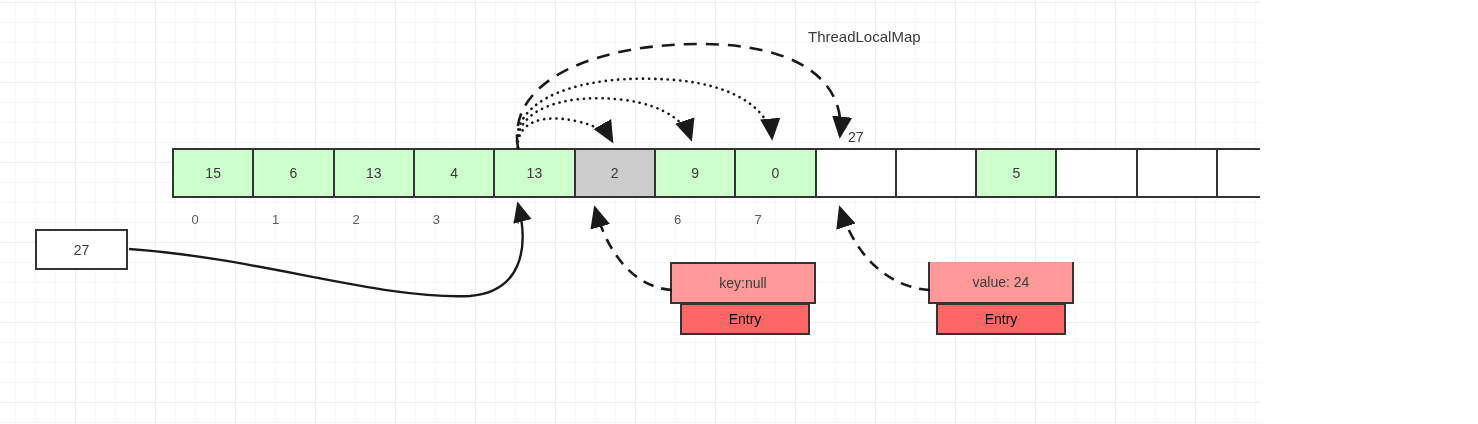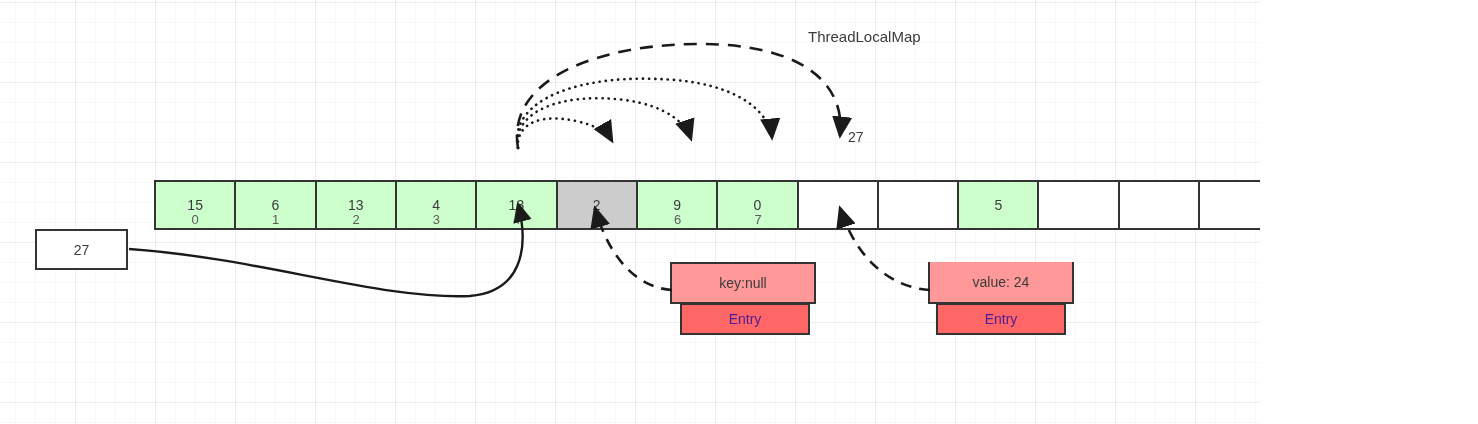--- a/index.html
+++ b/index.html
@@ -29,28 +29,27 @@
     left: 808px;
     top: 28px;
     font-size: 15px;
     color: #3b3b3b;
     white-space: nowrap;
   }
 
   
   .array-wrap {
     position: absolute;
-    left: 154px;
+    left: 172px;
     top: 148px;
     width: 1287px;
     height: 50px;
     display: flex;
     box-sizing: border-box;
     border: 2.5px solid #333333;
-    margin-top: 32px;
   }
   .array-cell {
     flex: 1 1 0;
     box-sizing: border-box;
     border-right: 2.5px solid #333333;
     display: flex;
     align-items: center;
     justify-content: center;
     font-size: 14px;
     color: #3b3b3b;
@@ -105,21 +104,21 @@
   .entry-tag {
     box-sizing: border-box;
     width: 130px;
     height: 32px;
     border: 2.5px solid #333333;
     background: #ff6666;
     display: flex;
     align-items: center;
     justify-content: center;
     font-size: 14px;
-    color: #4c1d95;
+    color: #000000;
     margin-top: -1px;
   }
   #entry-card-1 { left: 670px; top: 262px; }
   #entry-card-1 .entry-tag { margin-left: 10px; }
   #entry-card-2 { left: 928px; top: 262px; }
   #entry-card-2 .entry-tag { margin-left: 8px; }
 
   
   #arrows {
     position: absolute;

